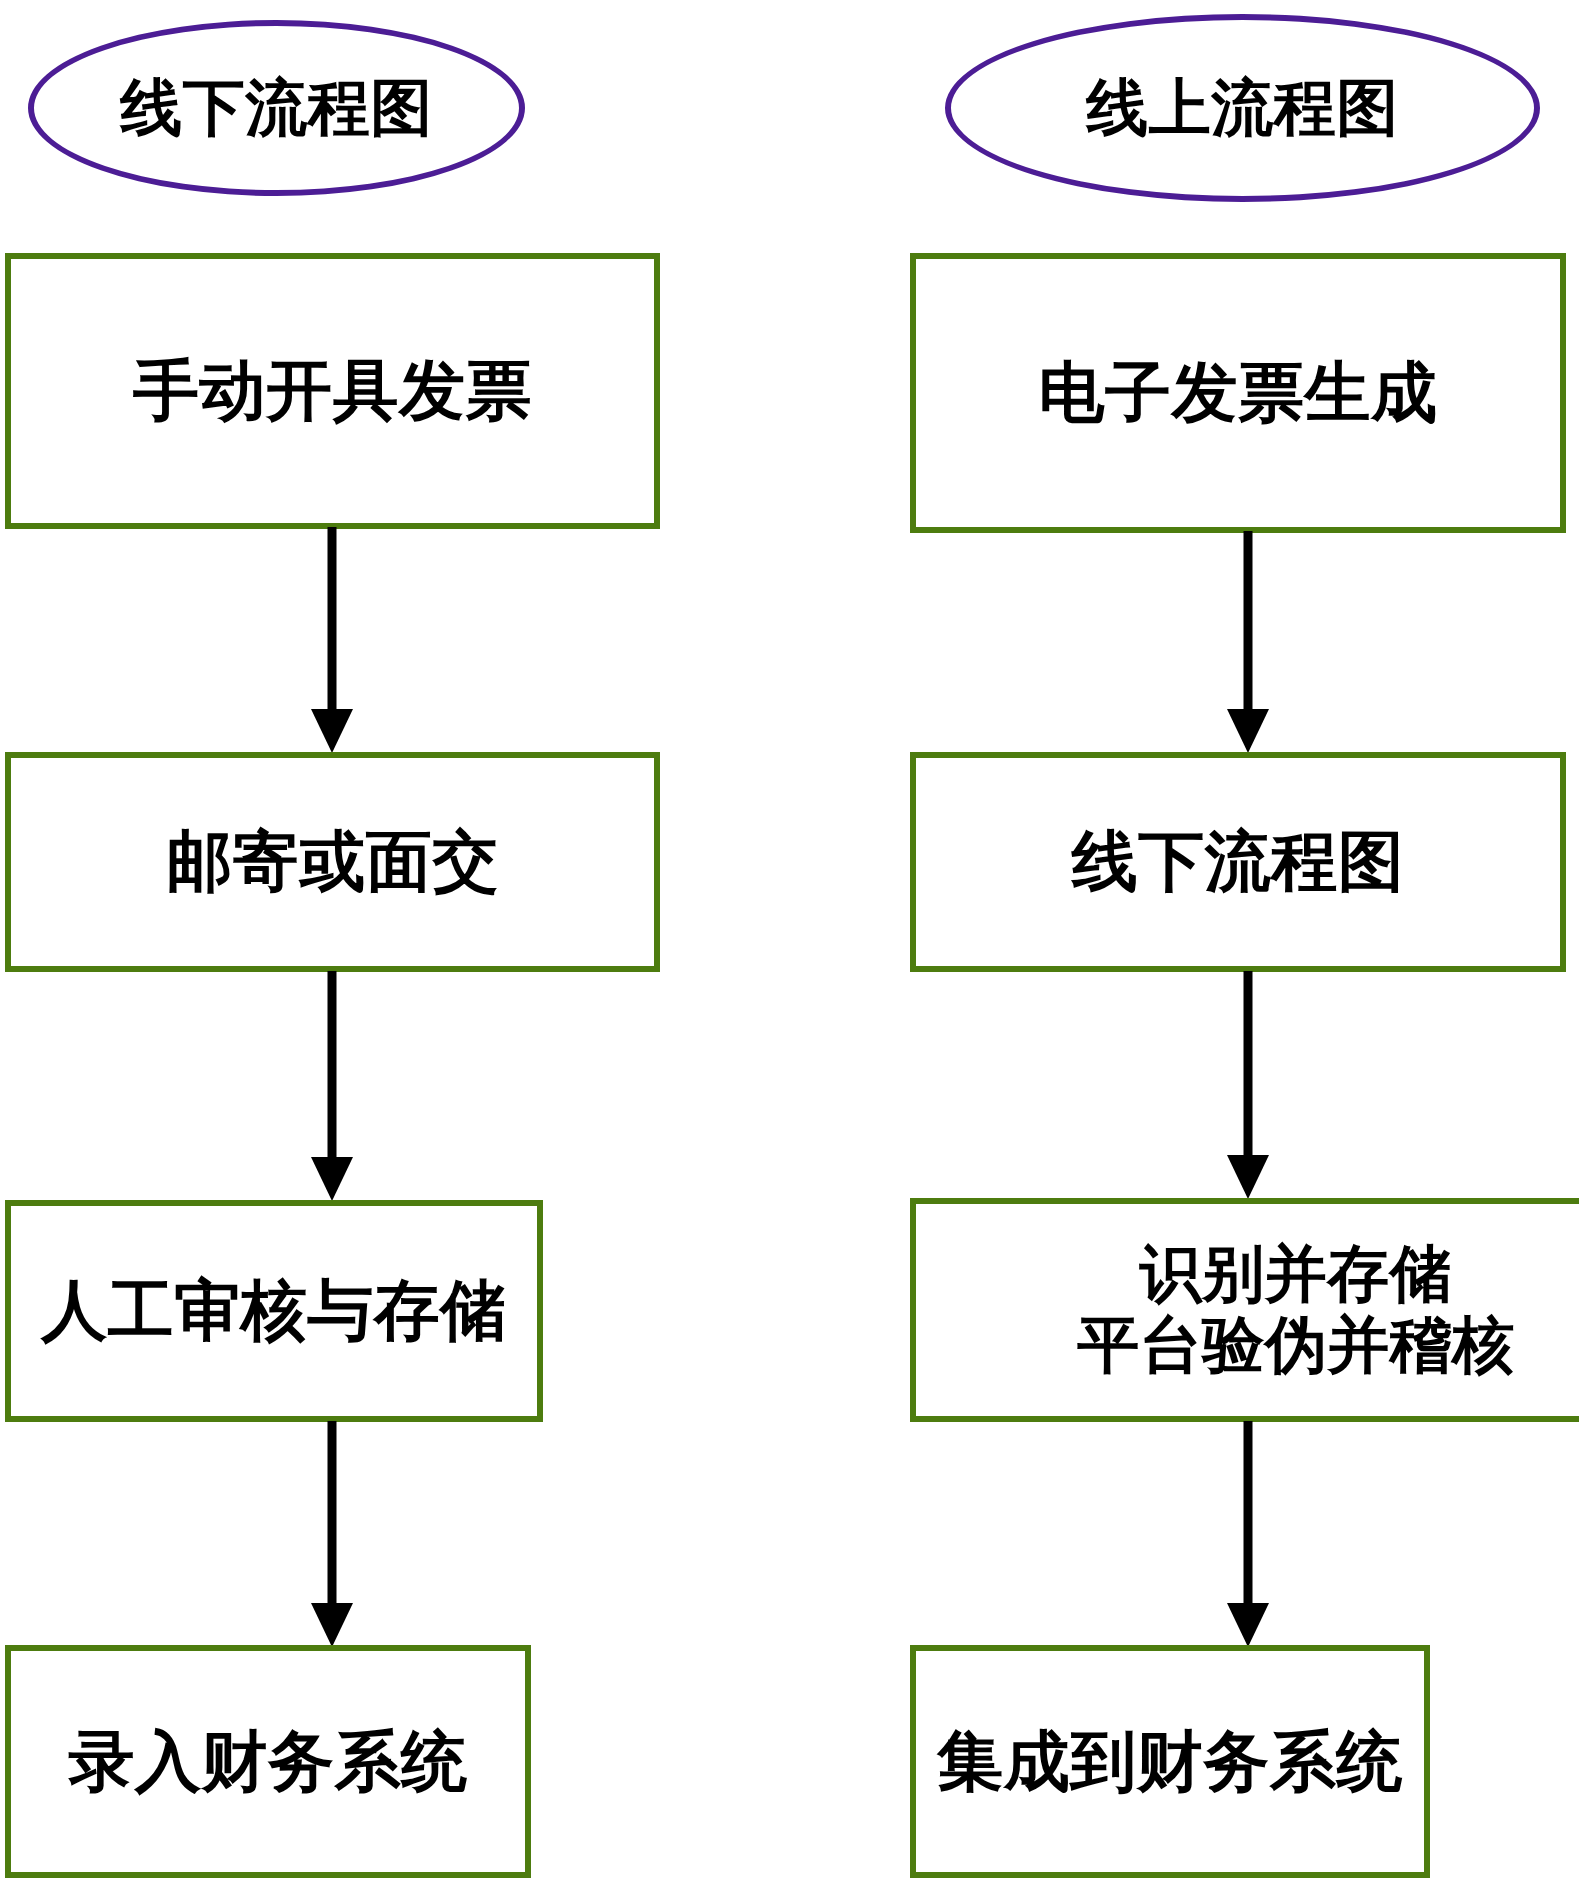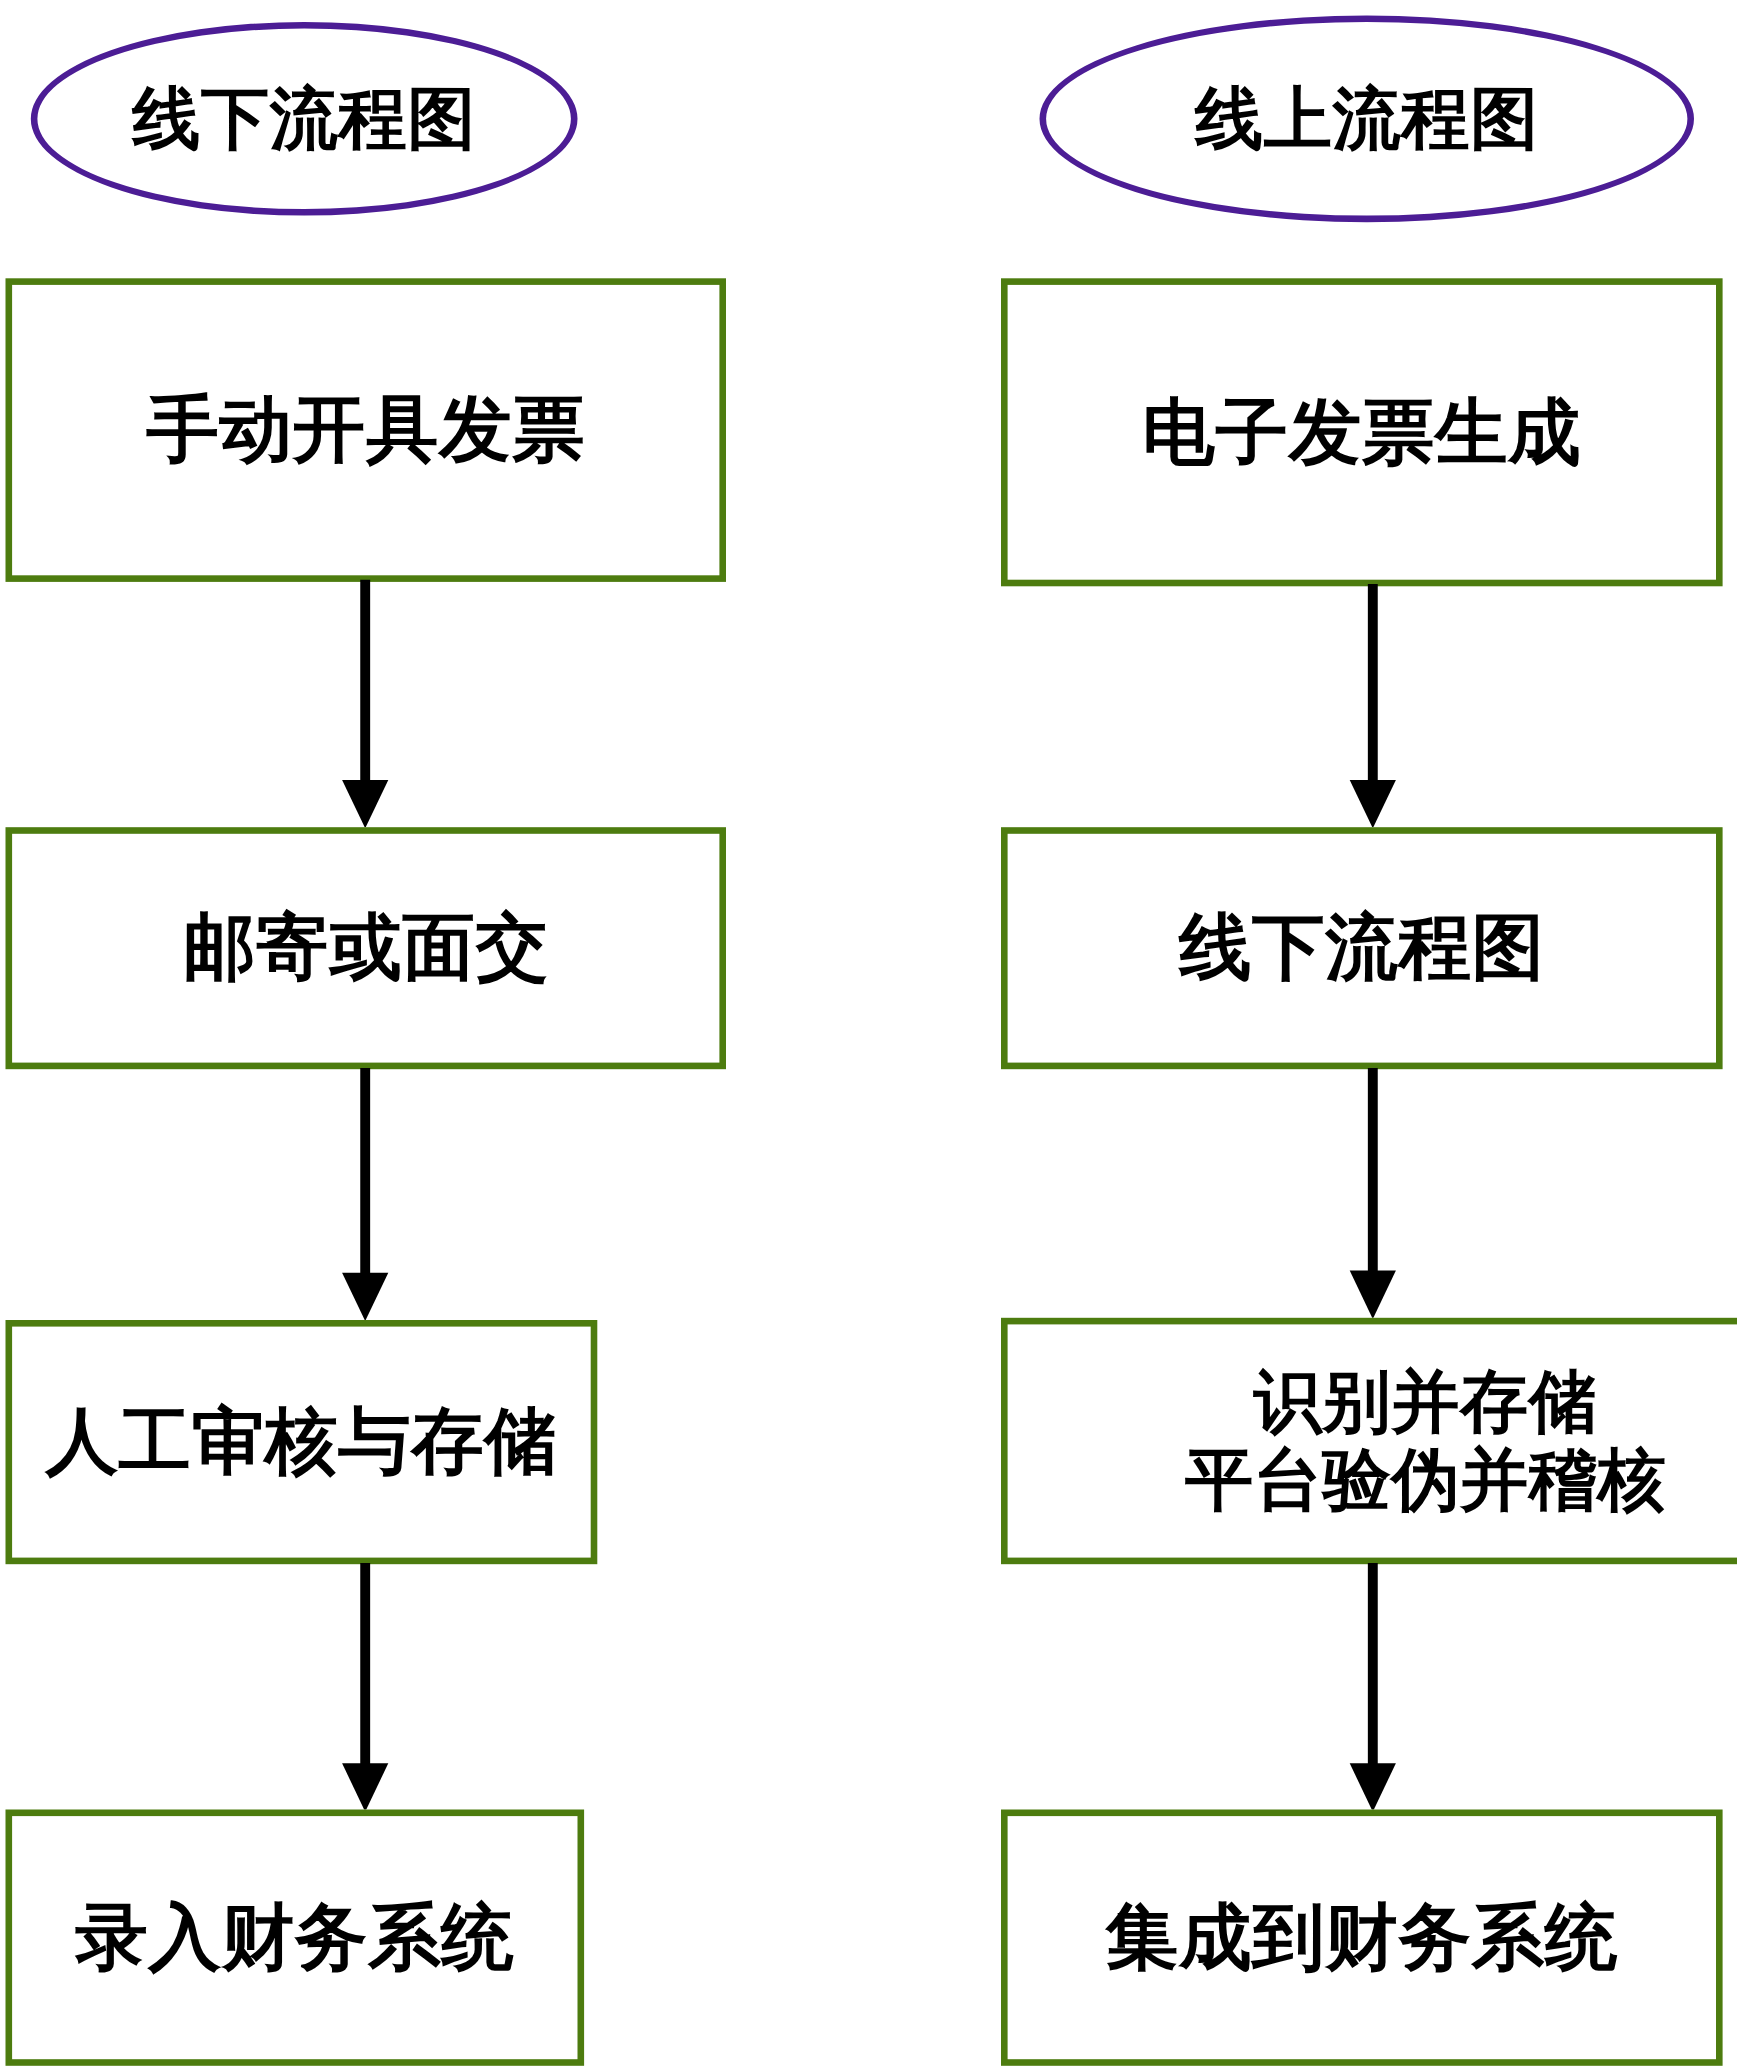--- a/index.html
+++ b/index.html
@@ -122,17 +122,17 @@
     <div class="node process two-line" style="left:910px; top:1198px; width:772px; height:224px;">识别并存储
 平台验伪并稽核</div>
 
     <div class="edge" style="left:1219px; top:1421px; width:58px; height:228px;">
       <svg width="58" height="228" viewBox="0 0 58 228" aria-hidden="true">
         <line x1="29" y1="0" x2="29" y2="200" stroke="#000000" stroke-width="9"></line>
         <polygon points="29,226 8,182 50,182" fill="#000000"></polygon>
       </svg>
     </div>
 
-    <div class="node process" style="left:910px; top:1645px; width:656px; height:233px;">集成到财务系统</div>
+    <div class="node process" style="left:910px; top:1645px; width:520px; height:233px;">集成到财务系统</div>
 
   </div>
 
 </div>
 
 </body></html>

